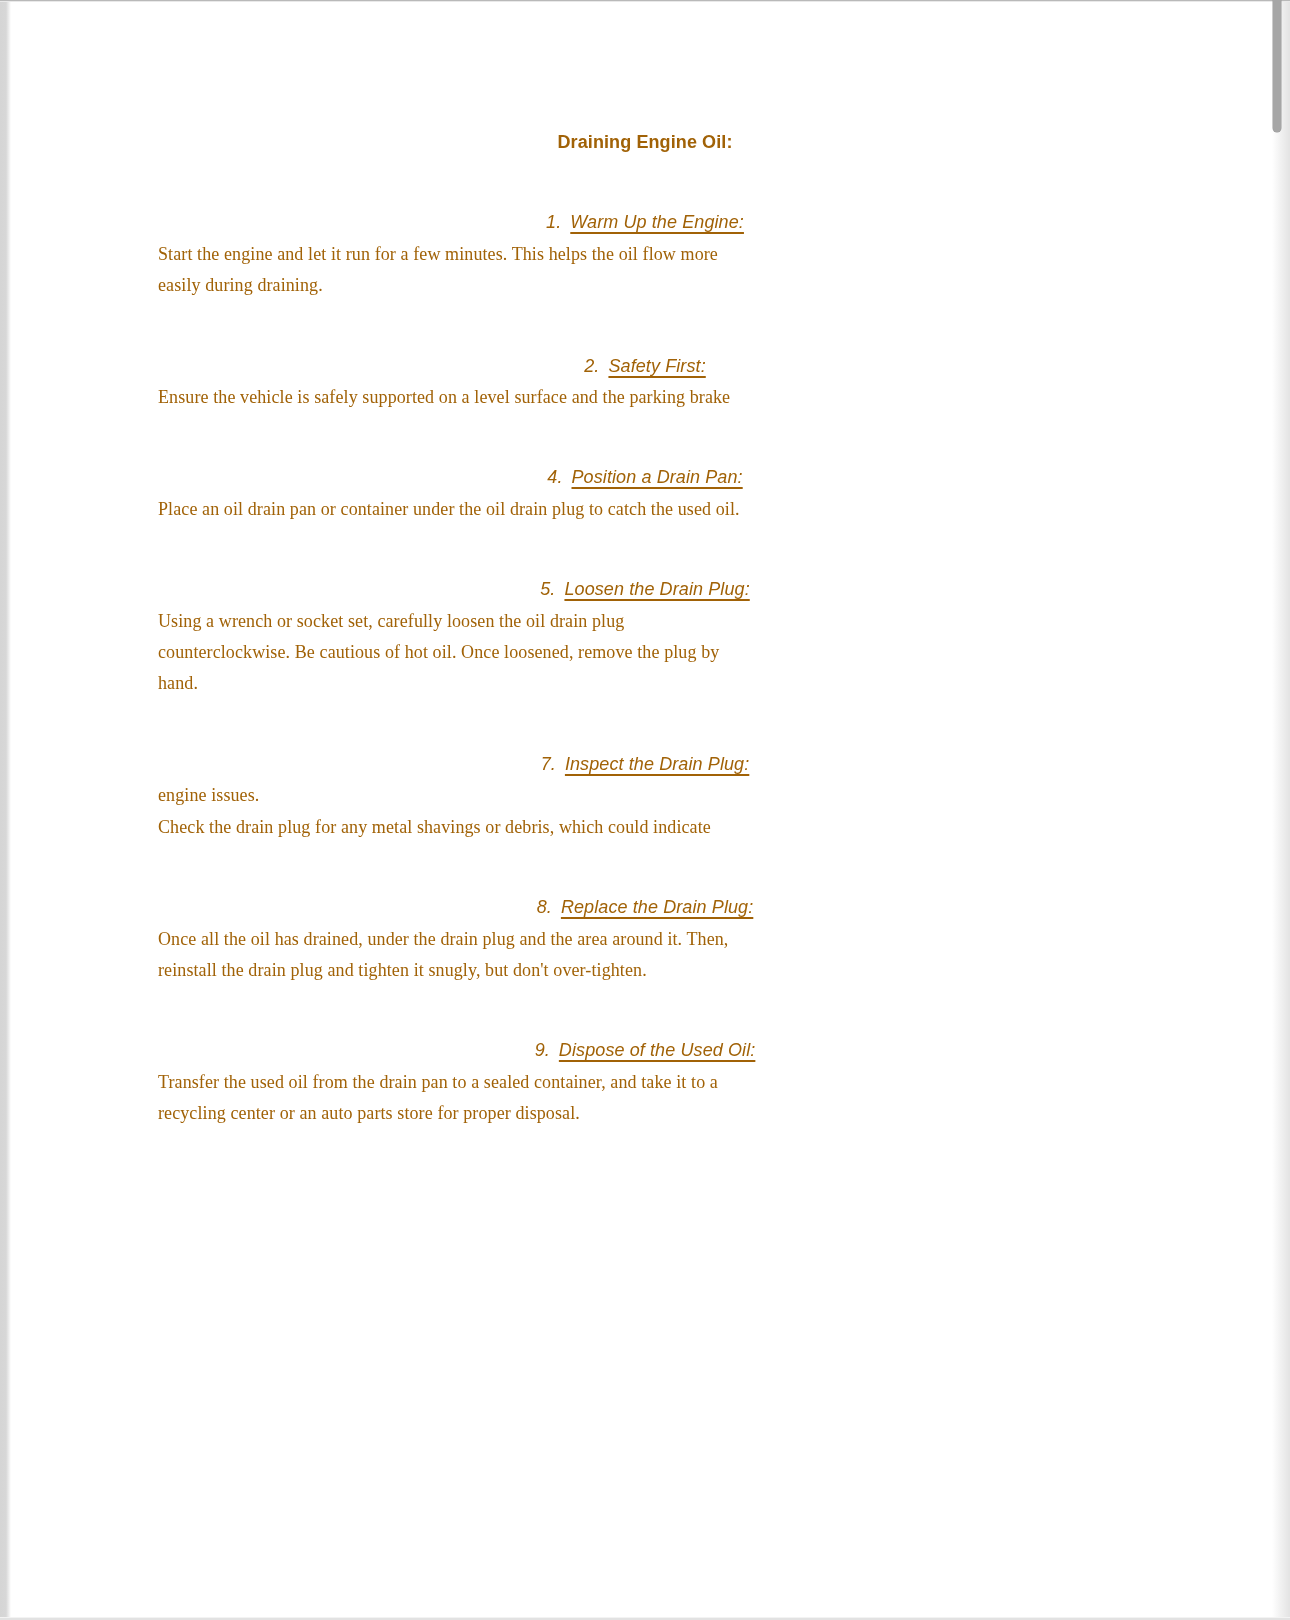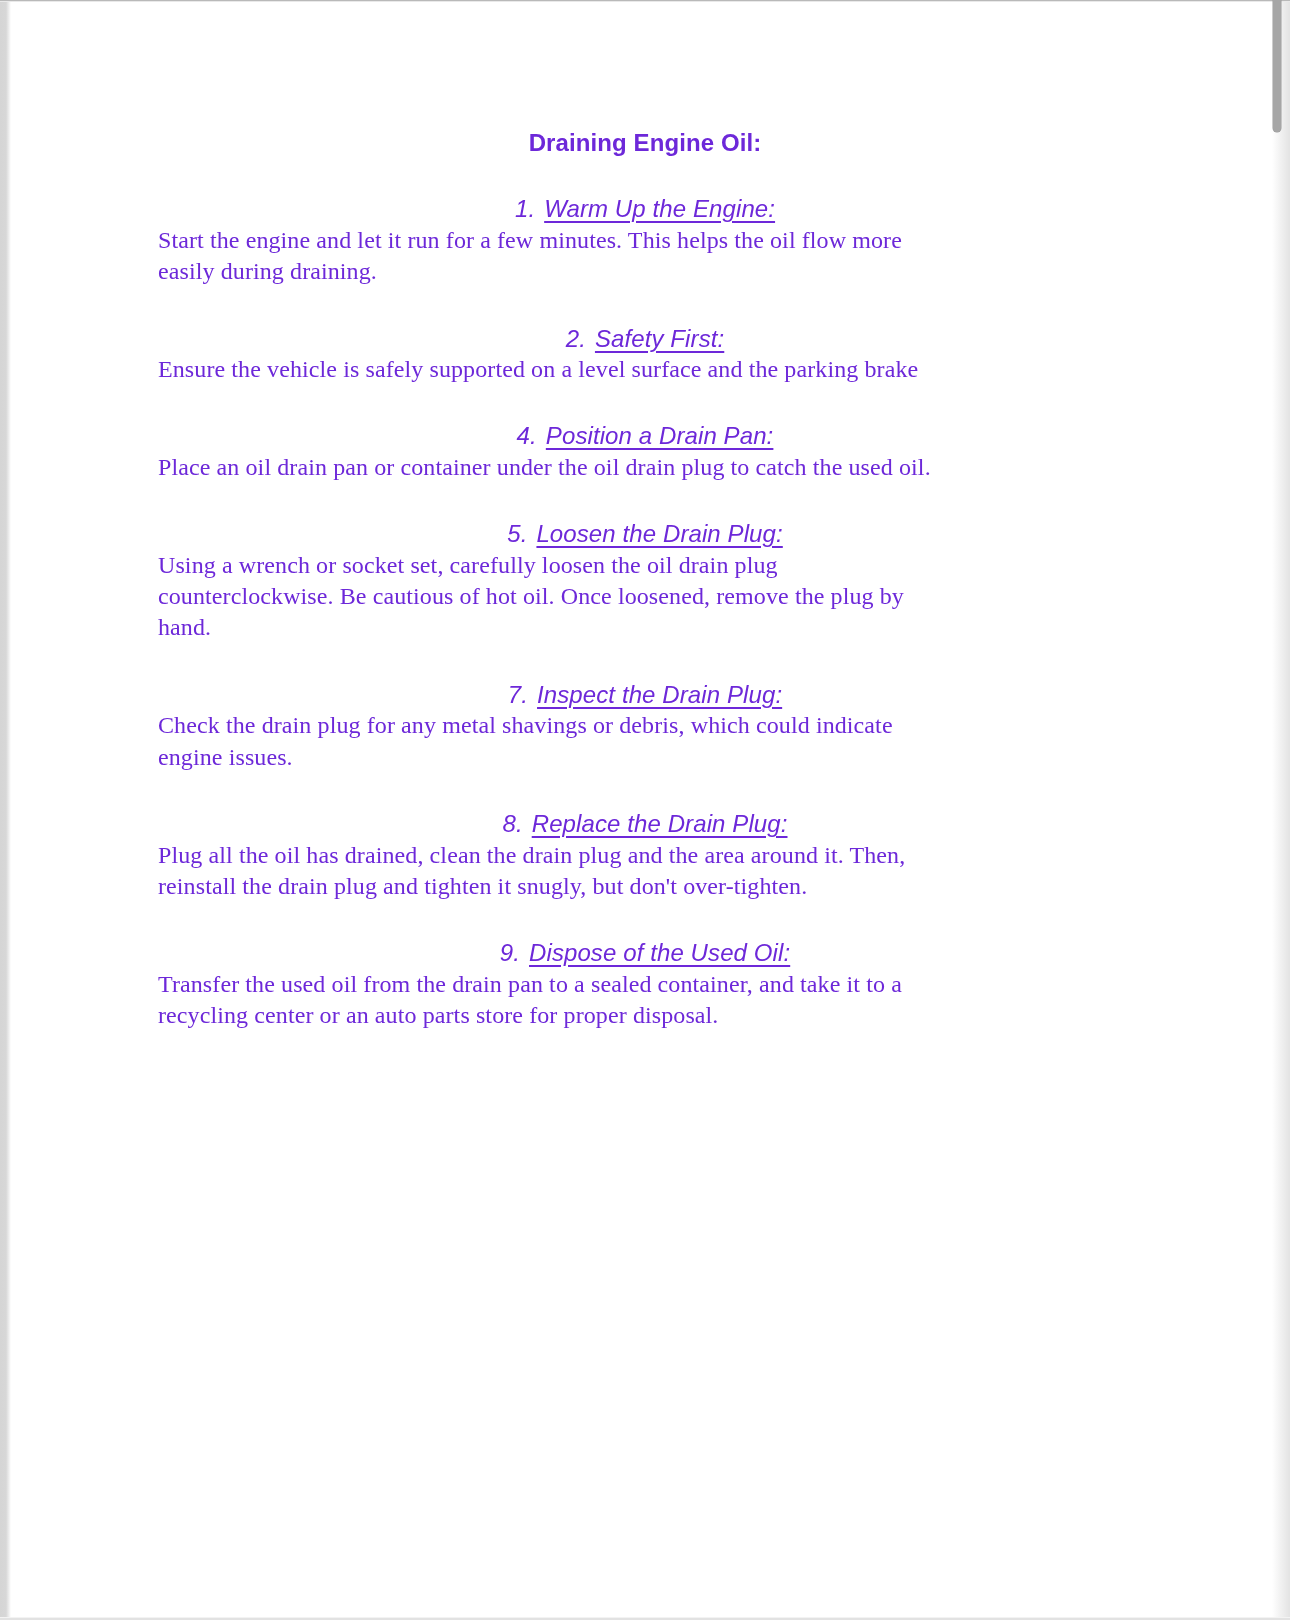--- a/index.html
+++ b/index.html
@@ -49,31 +49,31 @@
     box-shadow: 0 0 0 0.5px #9b9b9b;
     z-index: 6;
   }
   
   .content {
     position: absolute;
     left: 158px;
     top: 0;
     width: 974px;
     padding-top: 127px;
-    font-size: 24px;
+    font-size: 18px;
     line-height: 31.4px;
-    color: #6d28d9;
+    color: #a16207;
     letter-spacing: 0.1px;
   }
   .doc-title {
     text-align: center;
     font-weight: bold;
     white-space: nowrap;
   }
-  .step { margin-top: 35px; }
+  .step { margin-top: 49px; }
   .heading {
     text-align: center;
     font-style: italic;
     white-space: nowrap;
   }
   .heading .num { margin-right: 9px; }
   .heading .htext {
     text-decoration: underline;
     text-decoration-thickness: 2px;
     text-underline-offset: 4px;
@@ -118,29 +118,29 @@
       <div class="line">Using a wrench or socket set, carefully loosen the oil drain plug</div>
       <div class="line">counterclockwise. Be cautious of hot oil. Once loosened, remove the plug by</div>
       <div class="line">hand.</div>
     </section>
 
 
     <section class="step">
       <div class="heading">
         <span class="num">7.</span><span class="htext">Inspect the Drain Plug:</span>
       </div>
+      <div class="line">engine issues.</div>
       <div class="line">Check the drain plug for any metal shavings or debris, which could indicate</div>
-      <div class="line">engine issues.</div>
     </section>
 
     <section class="step">
       <div class="heading">
         <span class="num">8.</span><span class="htext">Replace the Drain Plug:</span>
       </div>
-      <div class="line">Plug all the oil has drained, clean the drain plug and the area around it. Then,</div>
+      <div class="line">Once all the oil has drained, under the drain plug and the area around it. Then,</div>
       <div class="line">reinstall the drain plug and tighten it snugly, but don't over-tighten.</div>
     </section>
 
     <section class="step">
       <div class="heading">
         <span class="num">9.</span><span class="htext">Dispose of the Used Oil:</span>
       </div>
       <div class="line">Transfer the used oil from the drain pan to a sealed container, and take it to a</div>
       <div class="line">recycling center or an auto parts store for proper disposal.</div>
     </section>

